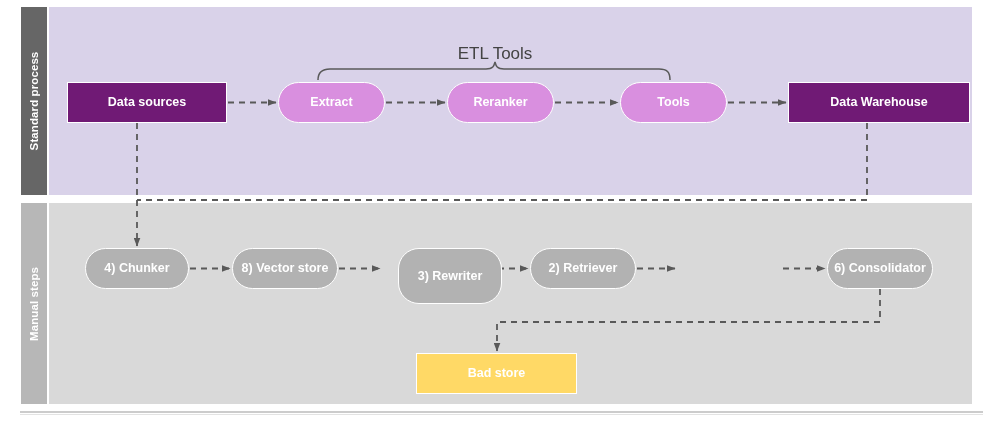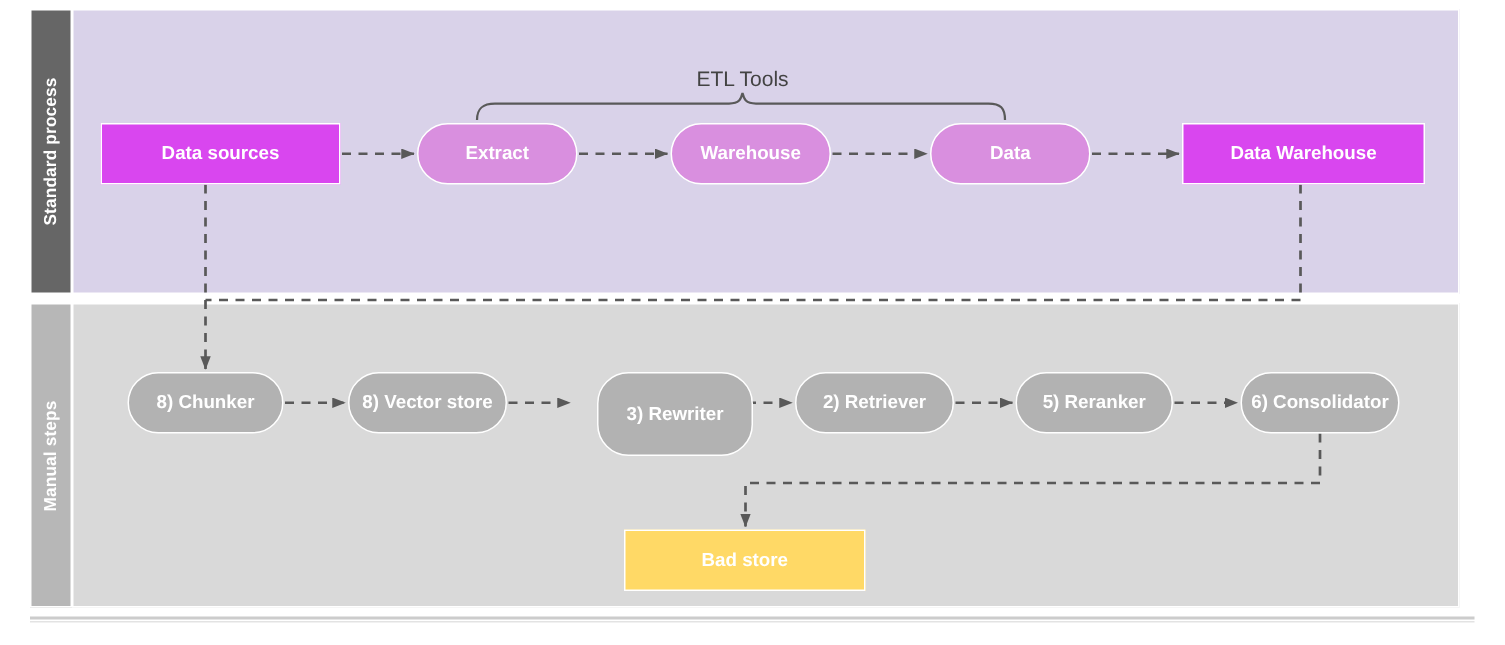--- a/index.html
+++ b/index.html
@@ -68,31 +68,31 @@
     text-align: center;
     color: #ffffff;
     font-weight: bold;
     font-size: 12.5px;
     line-height: 1.18;
     border: 1px solid #ffffff;
     z-index: 5;
   }
   .node.rect { border-radius: 0; }
   .node.pill { border-radius: 21px; }
-  .node.gray   { background: #d946ef; }
+  .node.gray   { background: #701a75; }
   .node.purple { background: #d98fdf; }
   .node.lightgray { background: #b2b2b2; }
   .node.yellow { background: #ffd966; }
 
   
   #node-data-sources   { left: 67px;  top: 82px;  width: 160px; height: 41px; }
   #node-extract        { left: 278px; top: 82px;  width: 107px; height: 41px; }
   #node-transform      { left: 447px; top: 82px;  width: 107px; height: 41px; }
   #node-load           { left: 620px; top: 82px;  width: 107px; height: 41px; }
-  #node-data-warehouse { left: 788px; top: 82px;  width: 162px; height: 41px; }
+  #node-data-warehouse { left: 788px; top: 82px;  width: 182px; height: 41px; }
 
   
   #node-chunker      { left: 85px;  top: 248px; width: 104px; height: 41px; }
   #node-vector-store { left: 232px; top: 248px; width: 106px; height: 41px; }
   #node-rewriter     { left: 398px; top: 248px; width: 104px; height: 56px; }
   #node-retriever    { left: 530px; top: 248px; width: 106px; height: 41px; }
   #node-reranker     { left: 677px; top: 248px; width: 105px; height: 41px; }
   #node-consolidator { left: 827px; top: 248px; width: 106px; height: 41px; }
   #node-bad-output   { left: 416px; top: 353px; width: 161px; height: 41px; }
 
@@ -115,21 +115,21 @@
     z-index: 4;
     pointer-events: none;
   }
   .etl-label {
     position: absolute;
     left: 400px;
     top: 44px;
     width: 190px;
     text-align: center;
     color: #434343;
-    font-size: 14px;
+    font-size: 17px;
     font-weight: normal;
     z-index: 6;
   }
 </style>
 </head>
 <body>
 
 <div id="canvas">
 
   <div class="lane-header" id="lane-top-header">
@@ -178,50 +178,47 @@
 
   <div class="node rect gray" id="node-data-sources">
     <span>Data sources</span>
   </div>
 
   <div class="node pill purple" id="node-extract">
     <span>Extract</span>
   </div>
 
   <div class="node pill purple" id="node-transform">
-    <span>Warehouse</span>
+    <span>Reranker</span>
   </div>
 
   <div class="node pill purple" id="node-load">
-    <span>Data</span>
+    <span>Tools</span>
   </div>
 
   <div class="node rect gray" id="node-data-warehouse">
     <span>Data Warehouse</span>
   </div>
 
   <div class="node pill lightgray" id="node-chunker">
-    <span>8) Chunker</span>
+    <span>4) Chunker</span>
   </div>
 
   <div class="node pill lightgray" id="node-vector-store">
     <span>8) Vector store</span>
   </div>
 
   <div class="node pill lightgray" id="node-rewriter">
     <span>3) Rewriter</span>
   </div>
 
   <div class="node pill lightgray" id="node-retriever">
     <span>2) Retriever</span>
   </div>
 
-  <div class="node pill lightgray" id="node-reranker">
-    <span>5) Reranker</span>
-  </div>
 
   <div class="node pill lightgray" id="node-consolidator">
     <span>6) Consolidator</span>
   </div>
 
   <div class="node rect yellow" id="node-bad-output">
     <span>Bad store</span>
   </div>
 
   <div class="baseline" id="baseline-1"></div>

